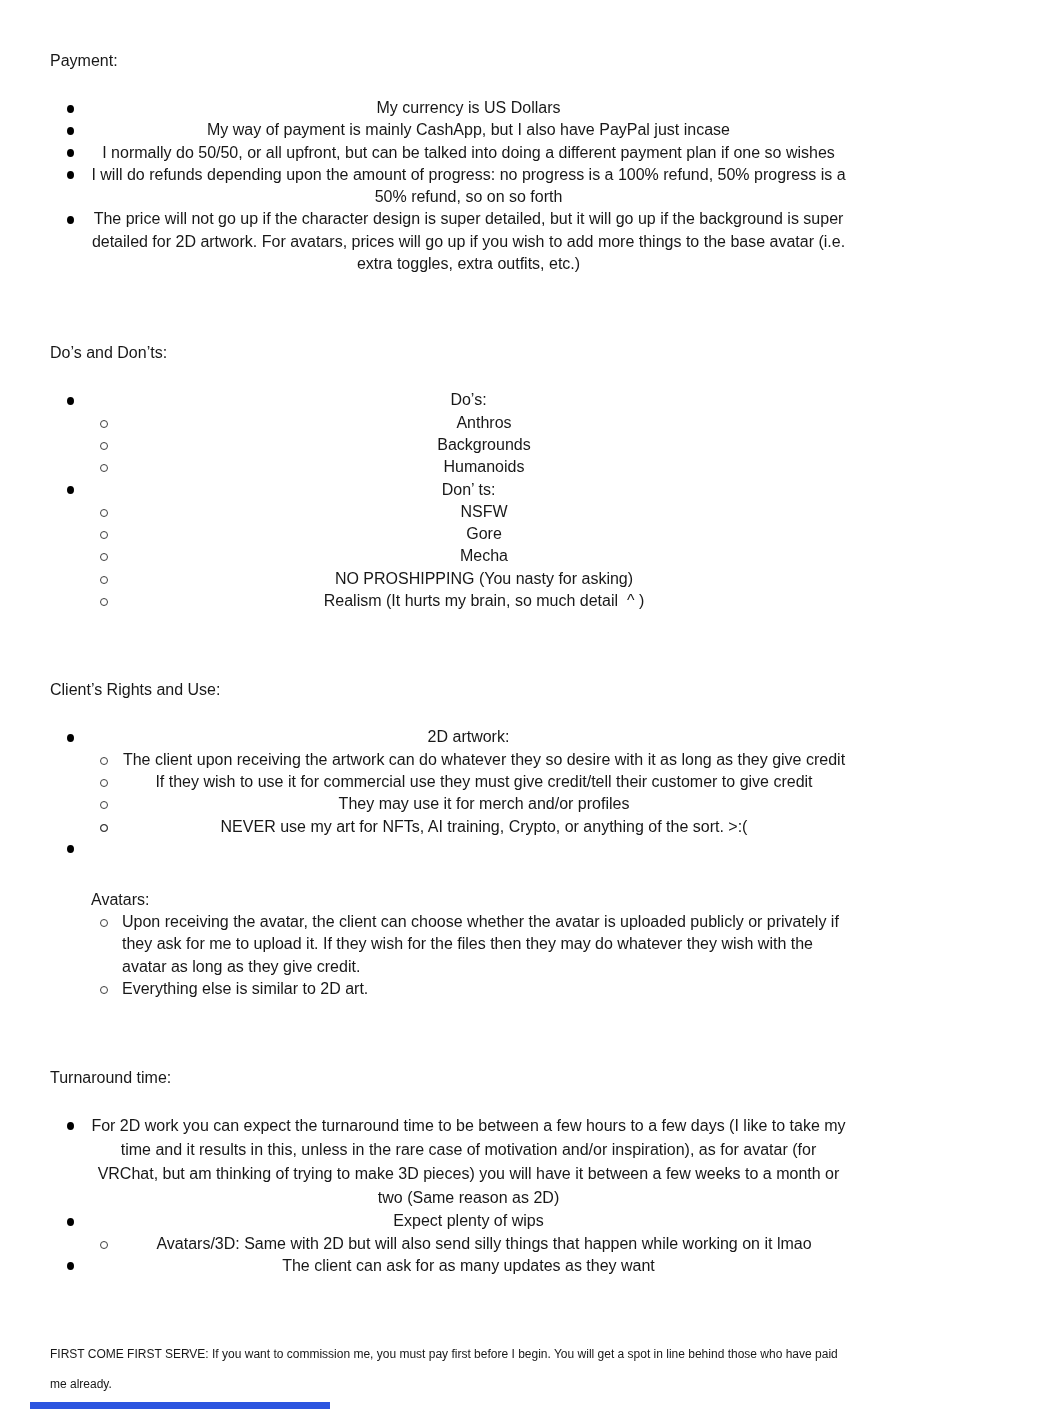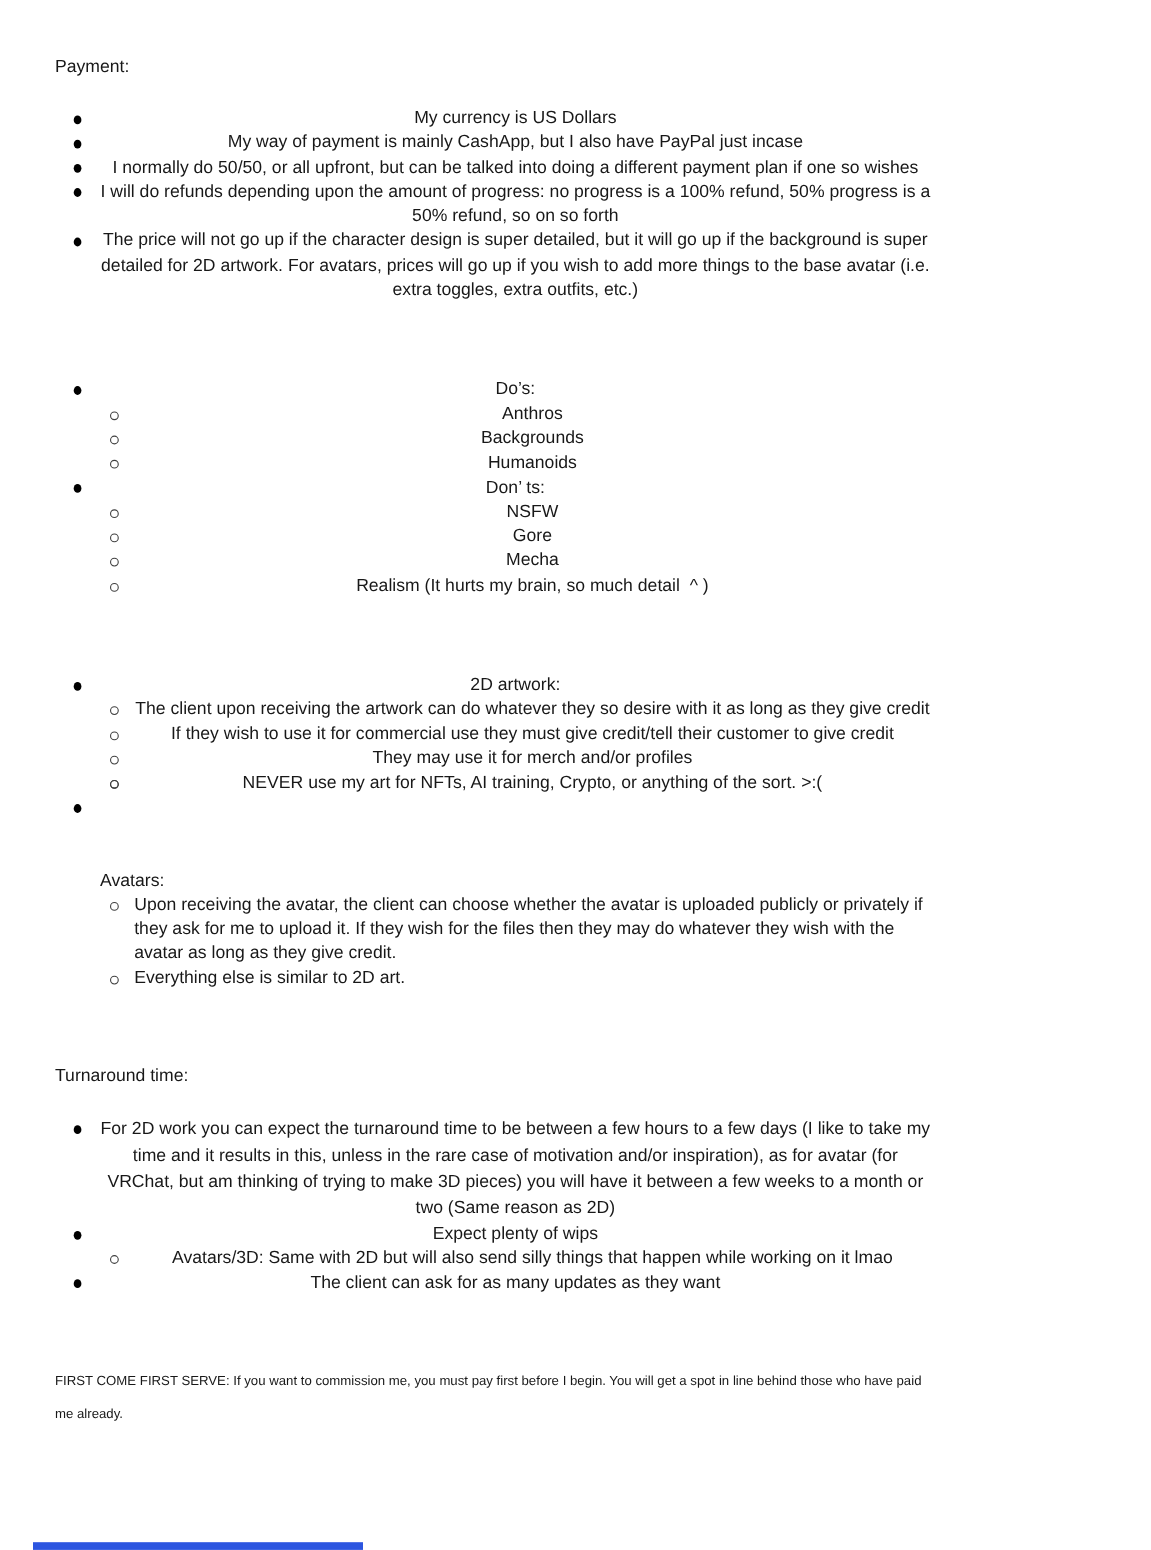--- a/index.html
+++ b/index.html
@@ -27,21 +27,21 @@
     width:7px; height:8px; border-radius:50%;
     background:#000000;
   }
   .li2 { position:relative; padding-left:31px; font-size:16px; line-height:22.3px; }
   .m2 {
     position:absolute; left:9px; top:8px;
     width:6px; height:6px; border-radius:50%;
     border:1.2px solid #3f3f3f; background:transparent;
   }
   .loose { line-height:24px; }
-  .avatars-block { margin-top:44px; padding-left:41px; font-size:16px; line-height:22.3px; }
+  .avatars-block { margin-top:29px; padding-left:41px; font-size:16px; line-height:22.3px; }
   .avatars-block .li2 { padding-left:31px; }
   .closing {
     margin:62px 0 0 0;
     font-size:12px; line-height:30px; color:#181818;
   }
   .bottom-bar {
     position:absolute; left:30px; bottom:0;
     width:300px; height:7px;
     background:#2c55e0;
   }
@@ -72,20 +72,21 @@
         <span class="txt">I will do refunds depending upon the amount of progress: no progress is a 100% refund, 50% progress is a 50% refund, so on so forth</span>
       </li>
       <li class="li1">
         <span class="m1"></span>
         <span class="txt">The price will not go up if the character design is super detailed, but it will go up if the background is super detailed for 2D artwork. For avatars, prices will go up if you wish to add more things to the base avatar (i.e. extra toggles, extra outfits, etc.)</span>
       </li>
     </ul>
   </section>
 
   <section class="gap">
+    <h2 class="h">Do’s and Don’ts:</h2>
     <ul class="l1">
       <li class="li1">
         <span class="m1"></span>
         <span class="txt">Do’s:</span>
         <ul>
           <li class="li2">
             <span class="m2"></span>
             <span class="txt">Anthros</span>
           </li>
           <li class="li2">
@@ -109,28 +110,33 @@
           <li class="li2">
             <span class="m2"></span>
             <span class="txt">Gore</span>
           </li>
           <li class="li2">
             <span class="m2"></span>
             <span class="txt">Mecha</span>
           </li>
           <li class="li2">
             <span class="m2"></span>
+            <span class="txt">NO PROSHIPPING (You nasty for asking)</span>
+          </li>
+          <li class="li2">
+            <span class="m2"></span>
             <span class="txt">Realism (It hurts my brain, so much detail  ^ )</span>
           </li>
         </ul>
       </li>
     </ul>
   </section>
 
   <section class="gap">
+    <h2 class="h">Client’s Rights and Use:</h2>
     <ul class="l1">
       <li class="li1">
         <span class="m1"></span>
         <span class="txt">2D artwork:</span>
         <ul>
           <li class="li2">
             <span class="m2"></span>
             <span class="txt">The client upon receiving the artwork can do whatever they so desire with it as long as they give credit</span>
           </li>
           <li class="li2">

